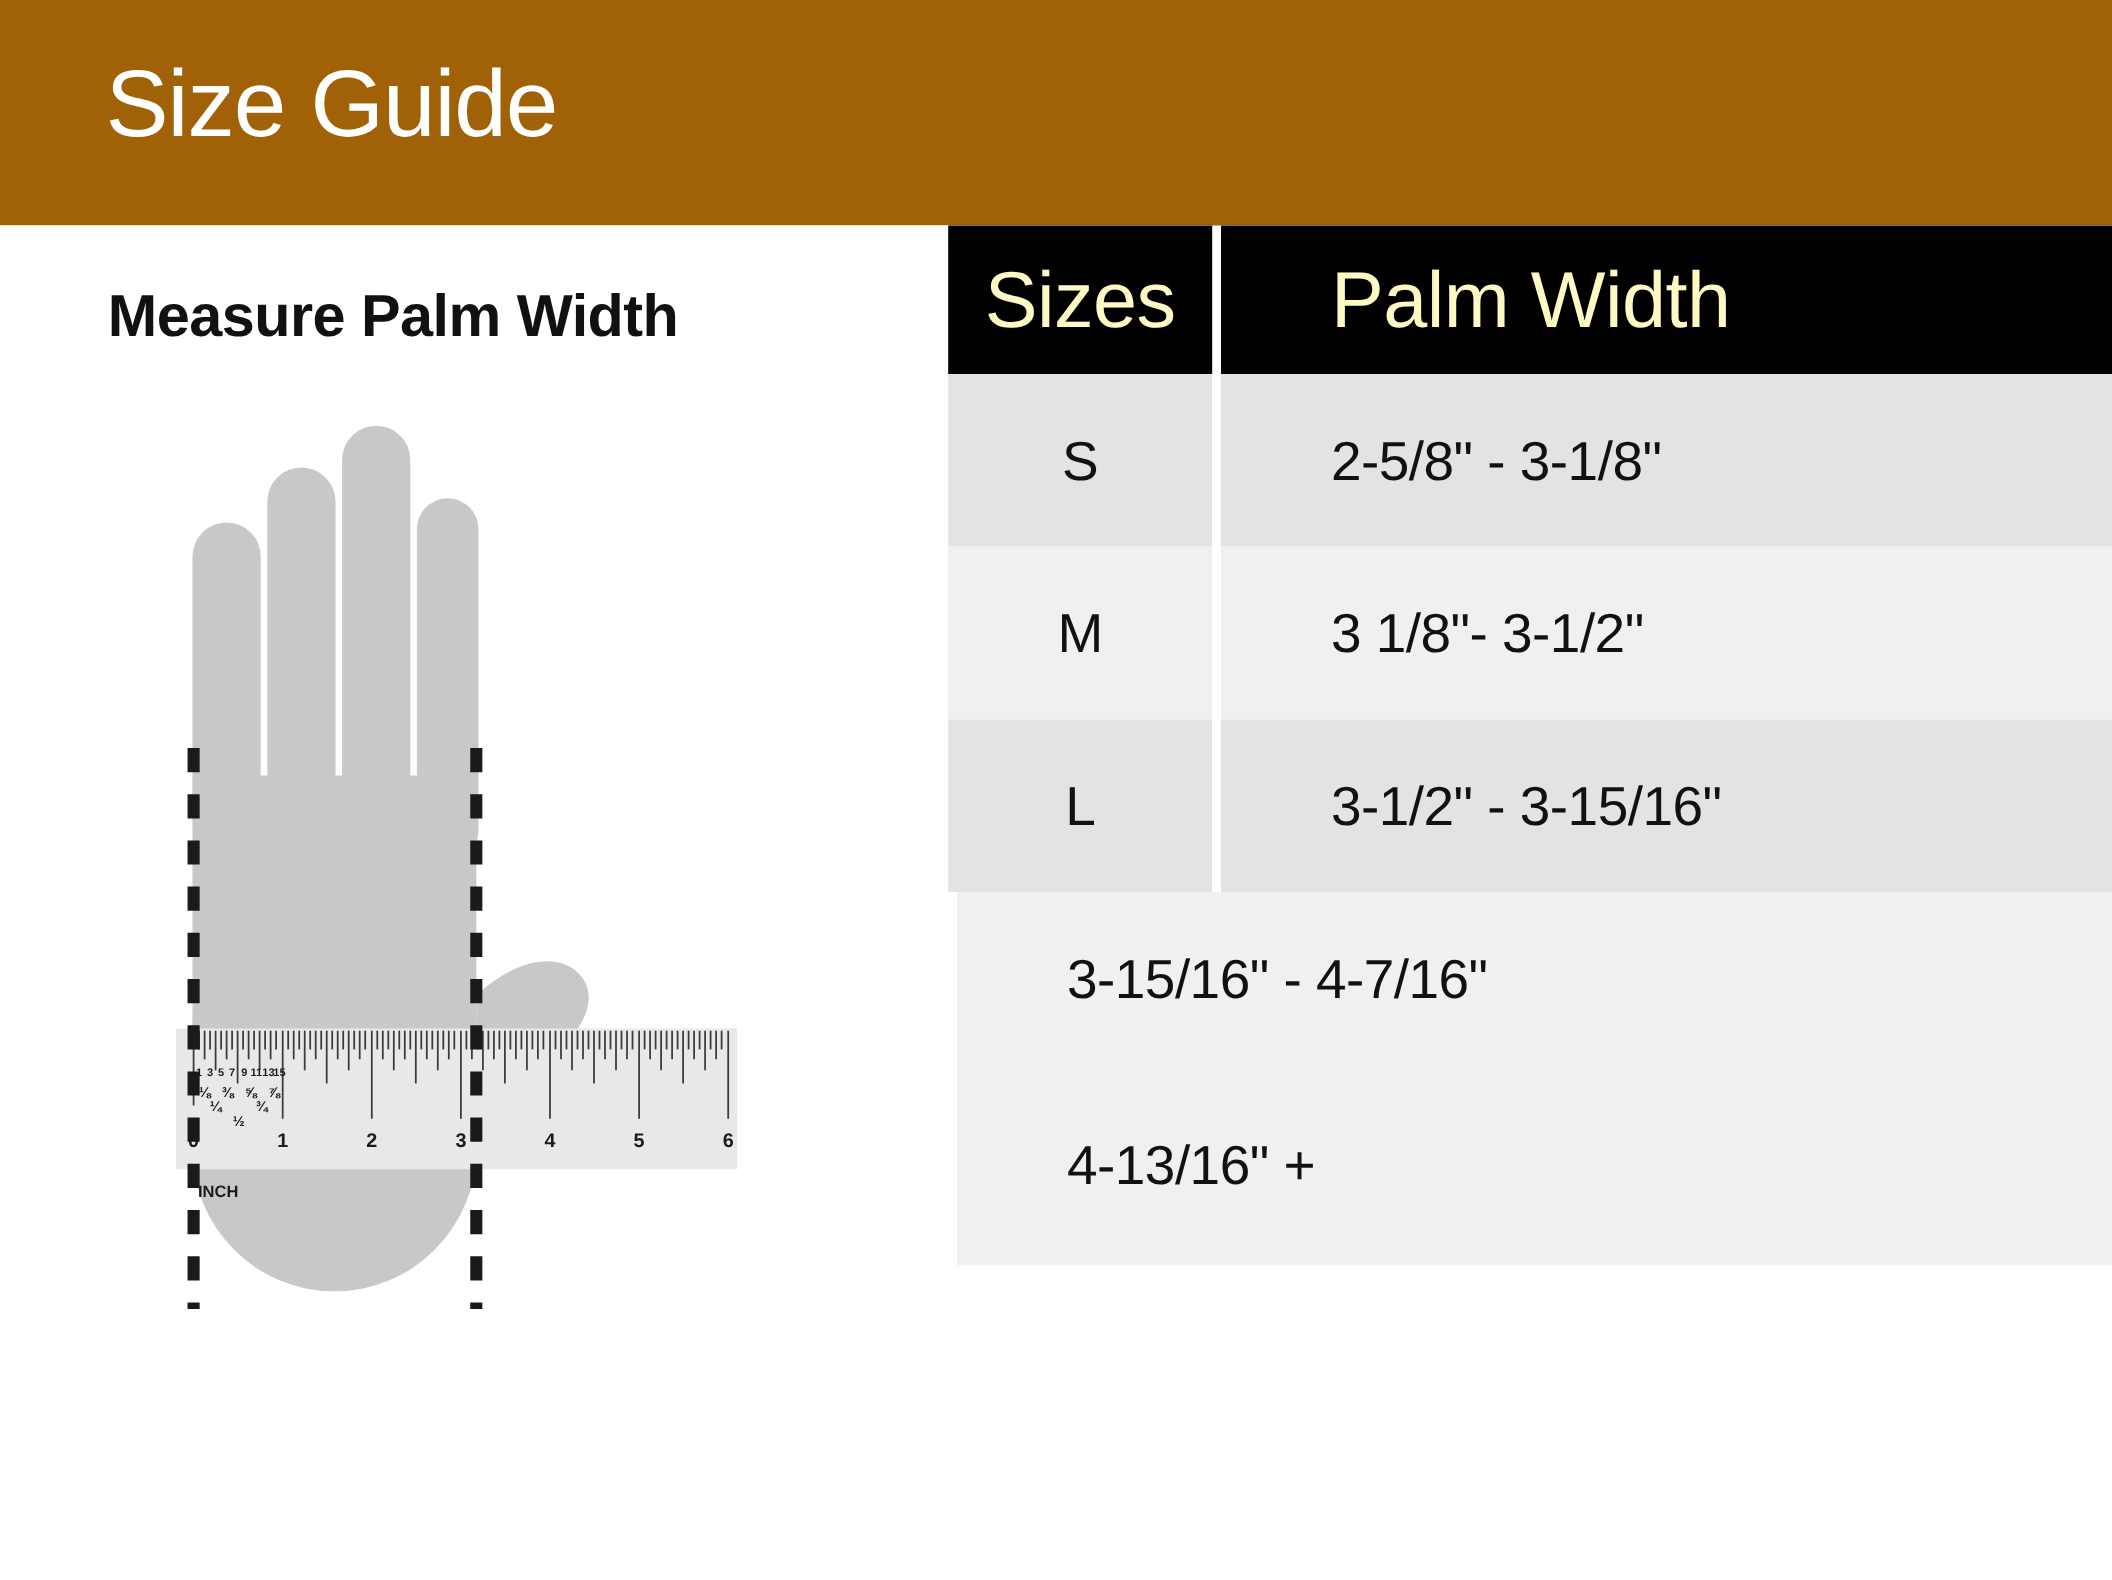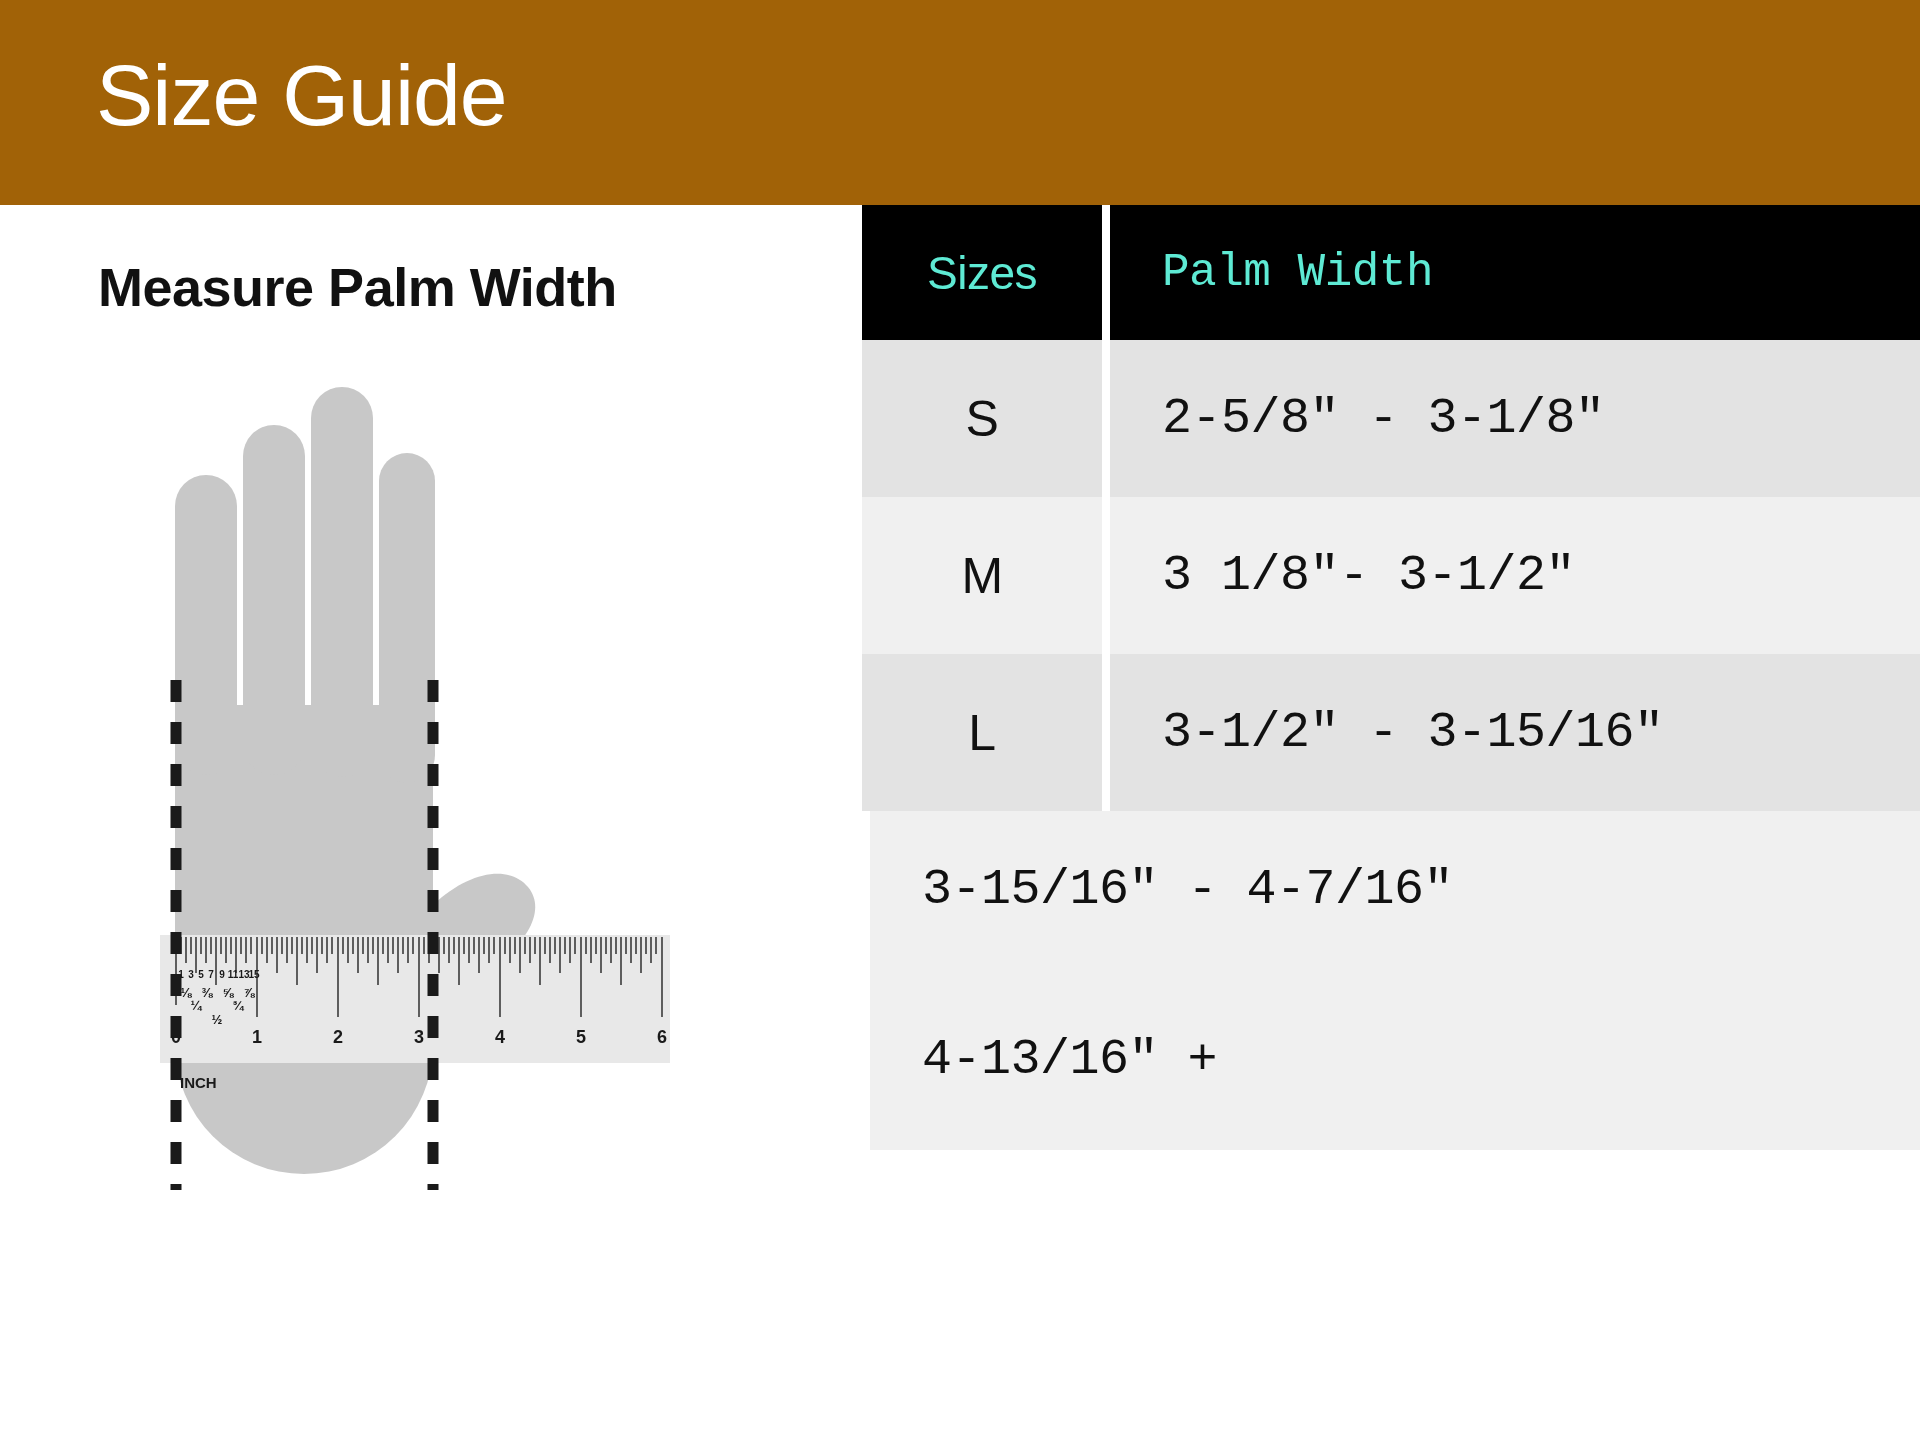--- a/index.html
+++ b/index.html
@@ -42,30 +42,30 @@
     background:#ffffff;
   }
   .trow{
     display:flex;width:100%;
     box-sizing:border-box;
   }
   .thead{
     height:135px;background:#000000;
   }
   .thead .cell{
-    color:#5eead4;font-size:46px;font-weight:400;
+    color:#fef9c3;font-size:72px;font-weight:400;
   }
   .cell{
     display:flex;align-items:center;justify-content:center;
     box-sizing:border-box;
     font-size:50px;color:#111111;font-weight:400;
     letter-spacing:-0.5px;
   }
   .cell-size{width:240px;}
-  .cell-width{flex:1;justify-content:flex-start;padding-left:52px;font-family:Liberation Mono, monospace;}
+  .cell-width{flex:1;justify-content:flex-start;padding-left:100px;}
   .col-gap{width:8px;background:#ffffff;}
   .row-odd  .cell{background:#e3e3e3;}
   .row-even .cell{background:#f0f0f0;}
   .rbody{height:157px;}
   .rbody-last{height:182px;}
 </style>
 </head>
 <body>
 
 <div class="header">

